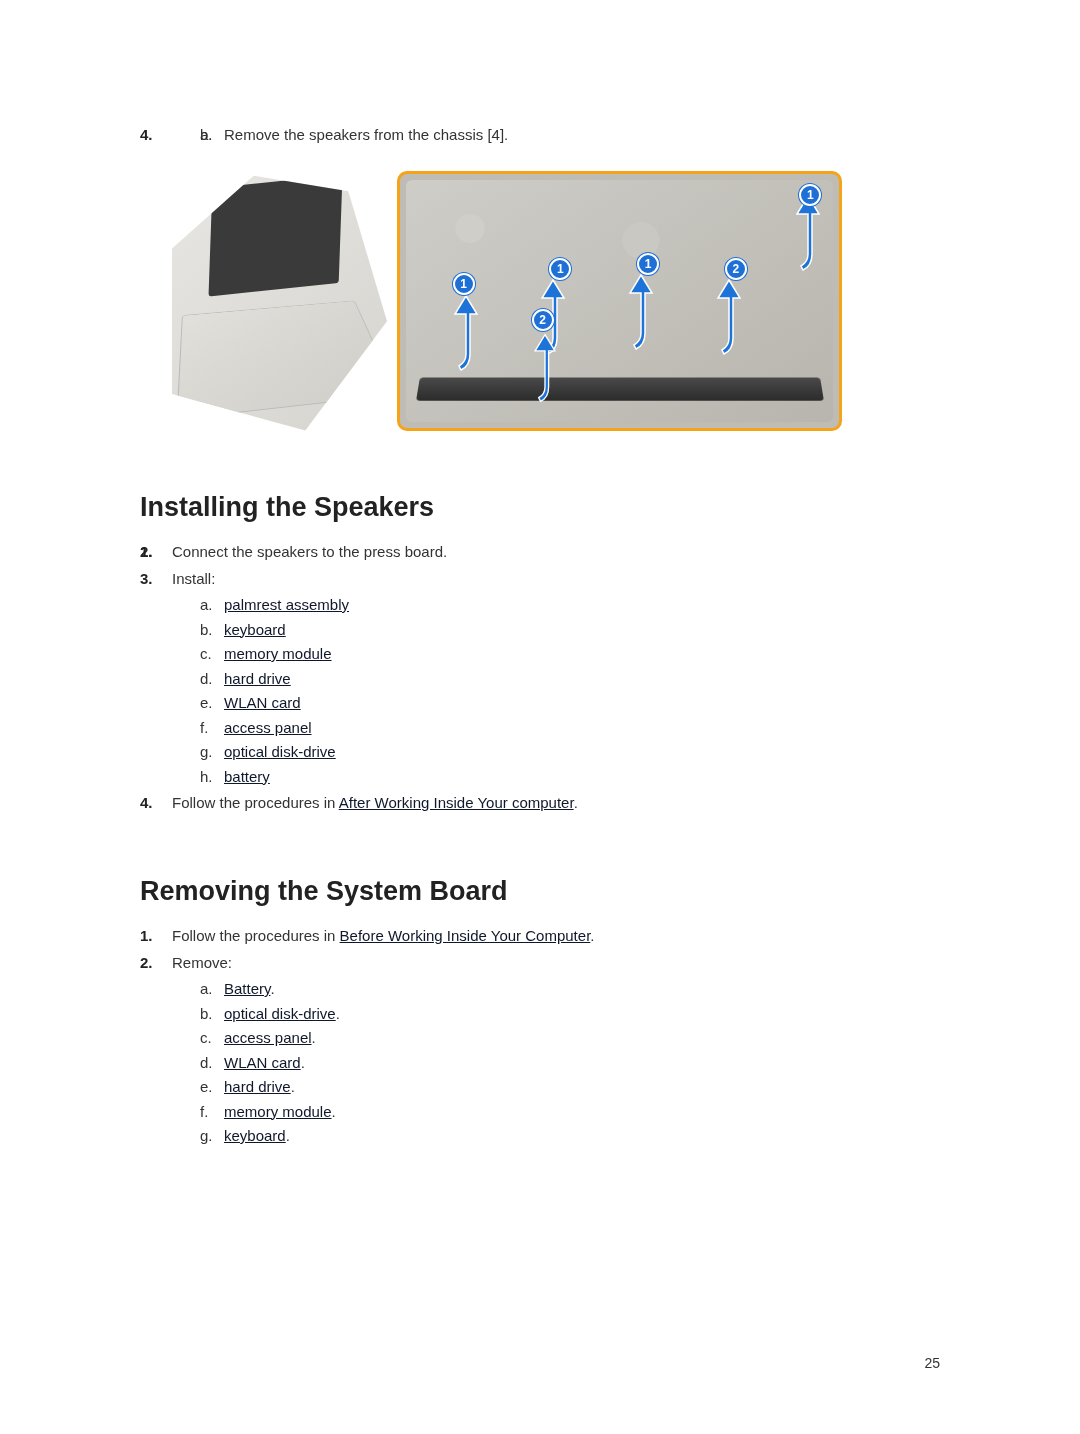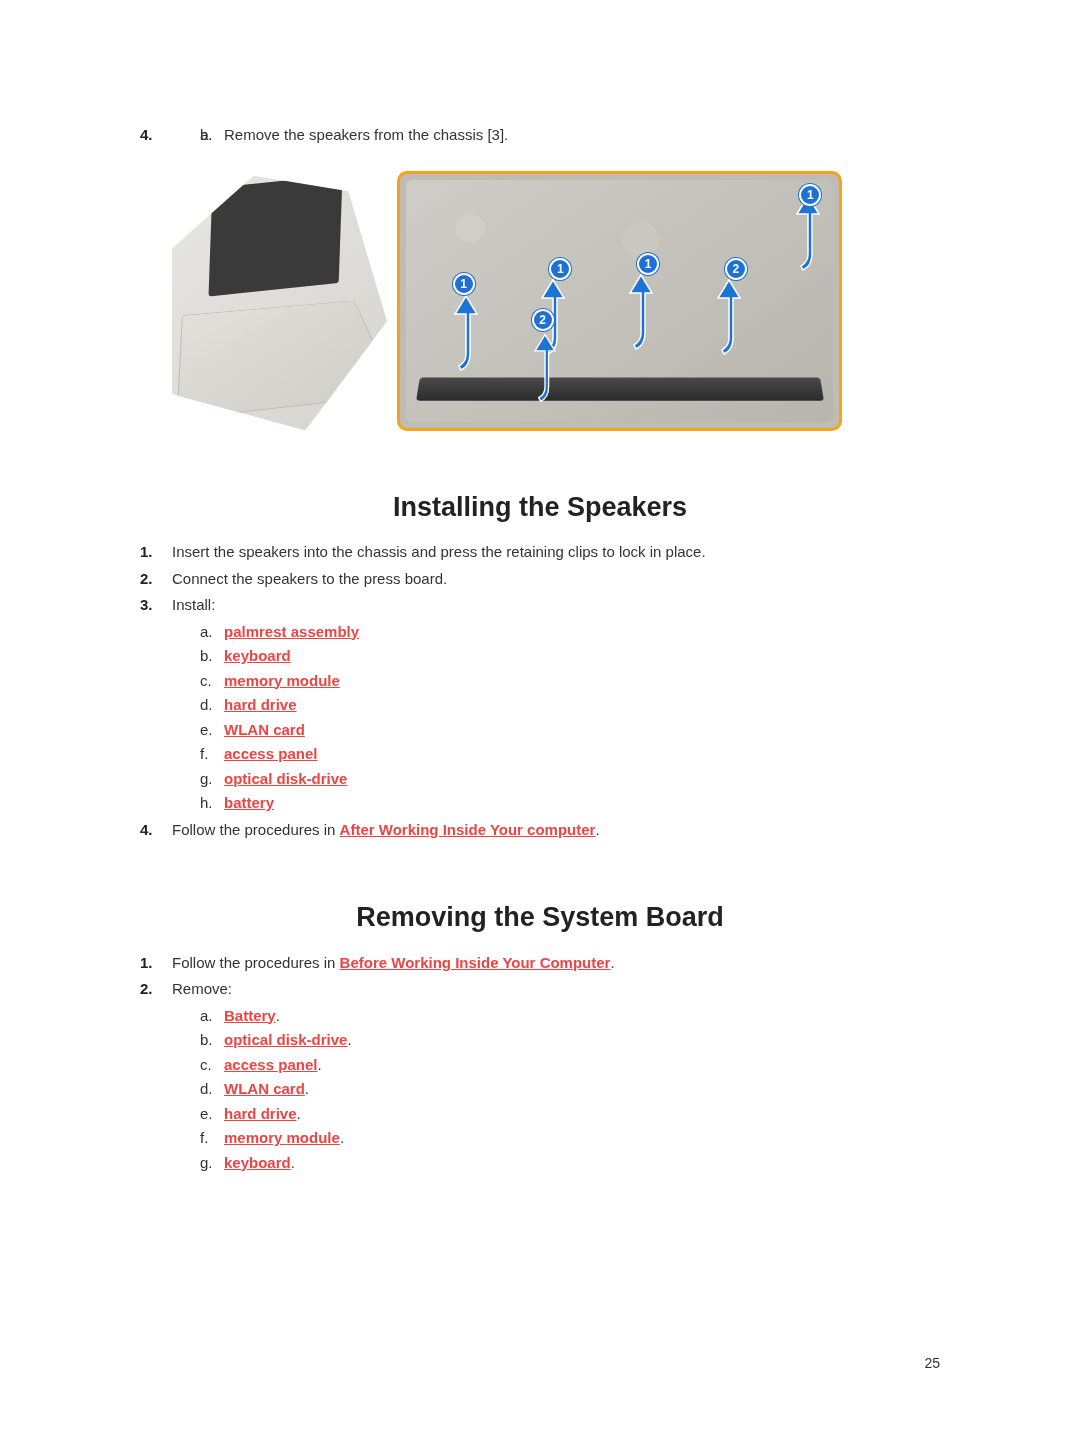--- a/index.html
+++ b/index.html
@@ -39,31 +39,29 @@
     position: relative;
     padding-left: 24px;
     margin-bottom: 2px;
   }
   ol.alpha-list > li > .alpha {
     position: absolute;
     left: 0;
     color: #333;
   }
   .link {
-    color: #ef4444;
+    color: #0f172a;
     text-decoration: underline;
-    font-weight: bold;
   }
   h2.section-heading {
     font-size: 27px;
     font-weight: 700;
     color: #222;
     margin-top: 56px;
     margin-bottom: 14px;
-    text-align: center;
   }
   .illustration {
     margin-left: 32px;
     margin-top: 24px;
     margin-bottom: 20px;
     width: 670px;
     height: 260px;
     position: relative;
     display: flex;
     gap: 10px;
@@ -156,21 +154,21 @@
 
 <ol class="num-list">
   <li>
     <span class="num">4.</span>
     <ol class="alpha-list">
       <li>
         <span class="alpha">a.</span>
       </li>
       <li>
         <span class="alpha">b.</span>
-        <span>Remove the speakers from the chassis [3].</span>
+        <span>Remove the speakers from the chassis [4].</span>
       </li>
     </ol>
   </li>
 </ol>
 
 <div class="illustration">
   <div class="ill-left"></div>
   <div class="ill-right">
     <div class="ill-right-bg"></div>
     <div class="speaker-bar"></div>
@@ -216,21 +214,20 @@
         </svg>
     </div>
     <div class="marker" style="left:30%; bottom:38%;">2</div>
   </div>
 </div>
 
 <h2 class="section-heading">Installing the Speakers</h2>
 <ol class="num-list">
   <li>
     <span class="num">1.</span>
-    <span>Insert the speakers into the chassis and press the retaining clips to lock in place.</span>
   </li>
   <li>
     <span class="num">2.</span>
     <span>Connect the speakers to the press board.</span>
   </li>
   <li>
     <span class="num">3.</span>
     <span>Install:</span>
     <ol class="alpha-list">
       <li><span class="alpha">a.</span><a href="#" class="link">palmrest assembly</a></li>

